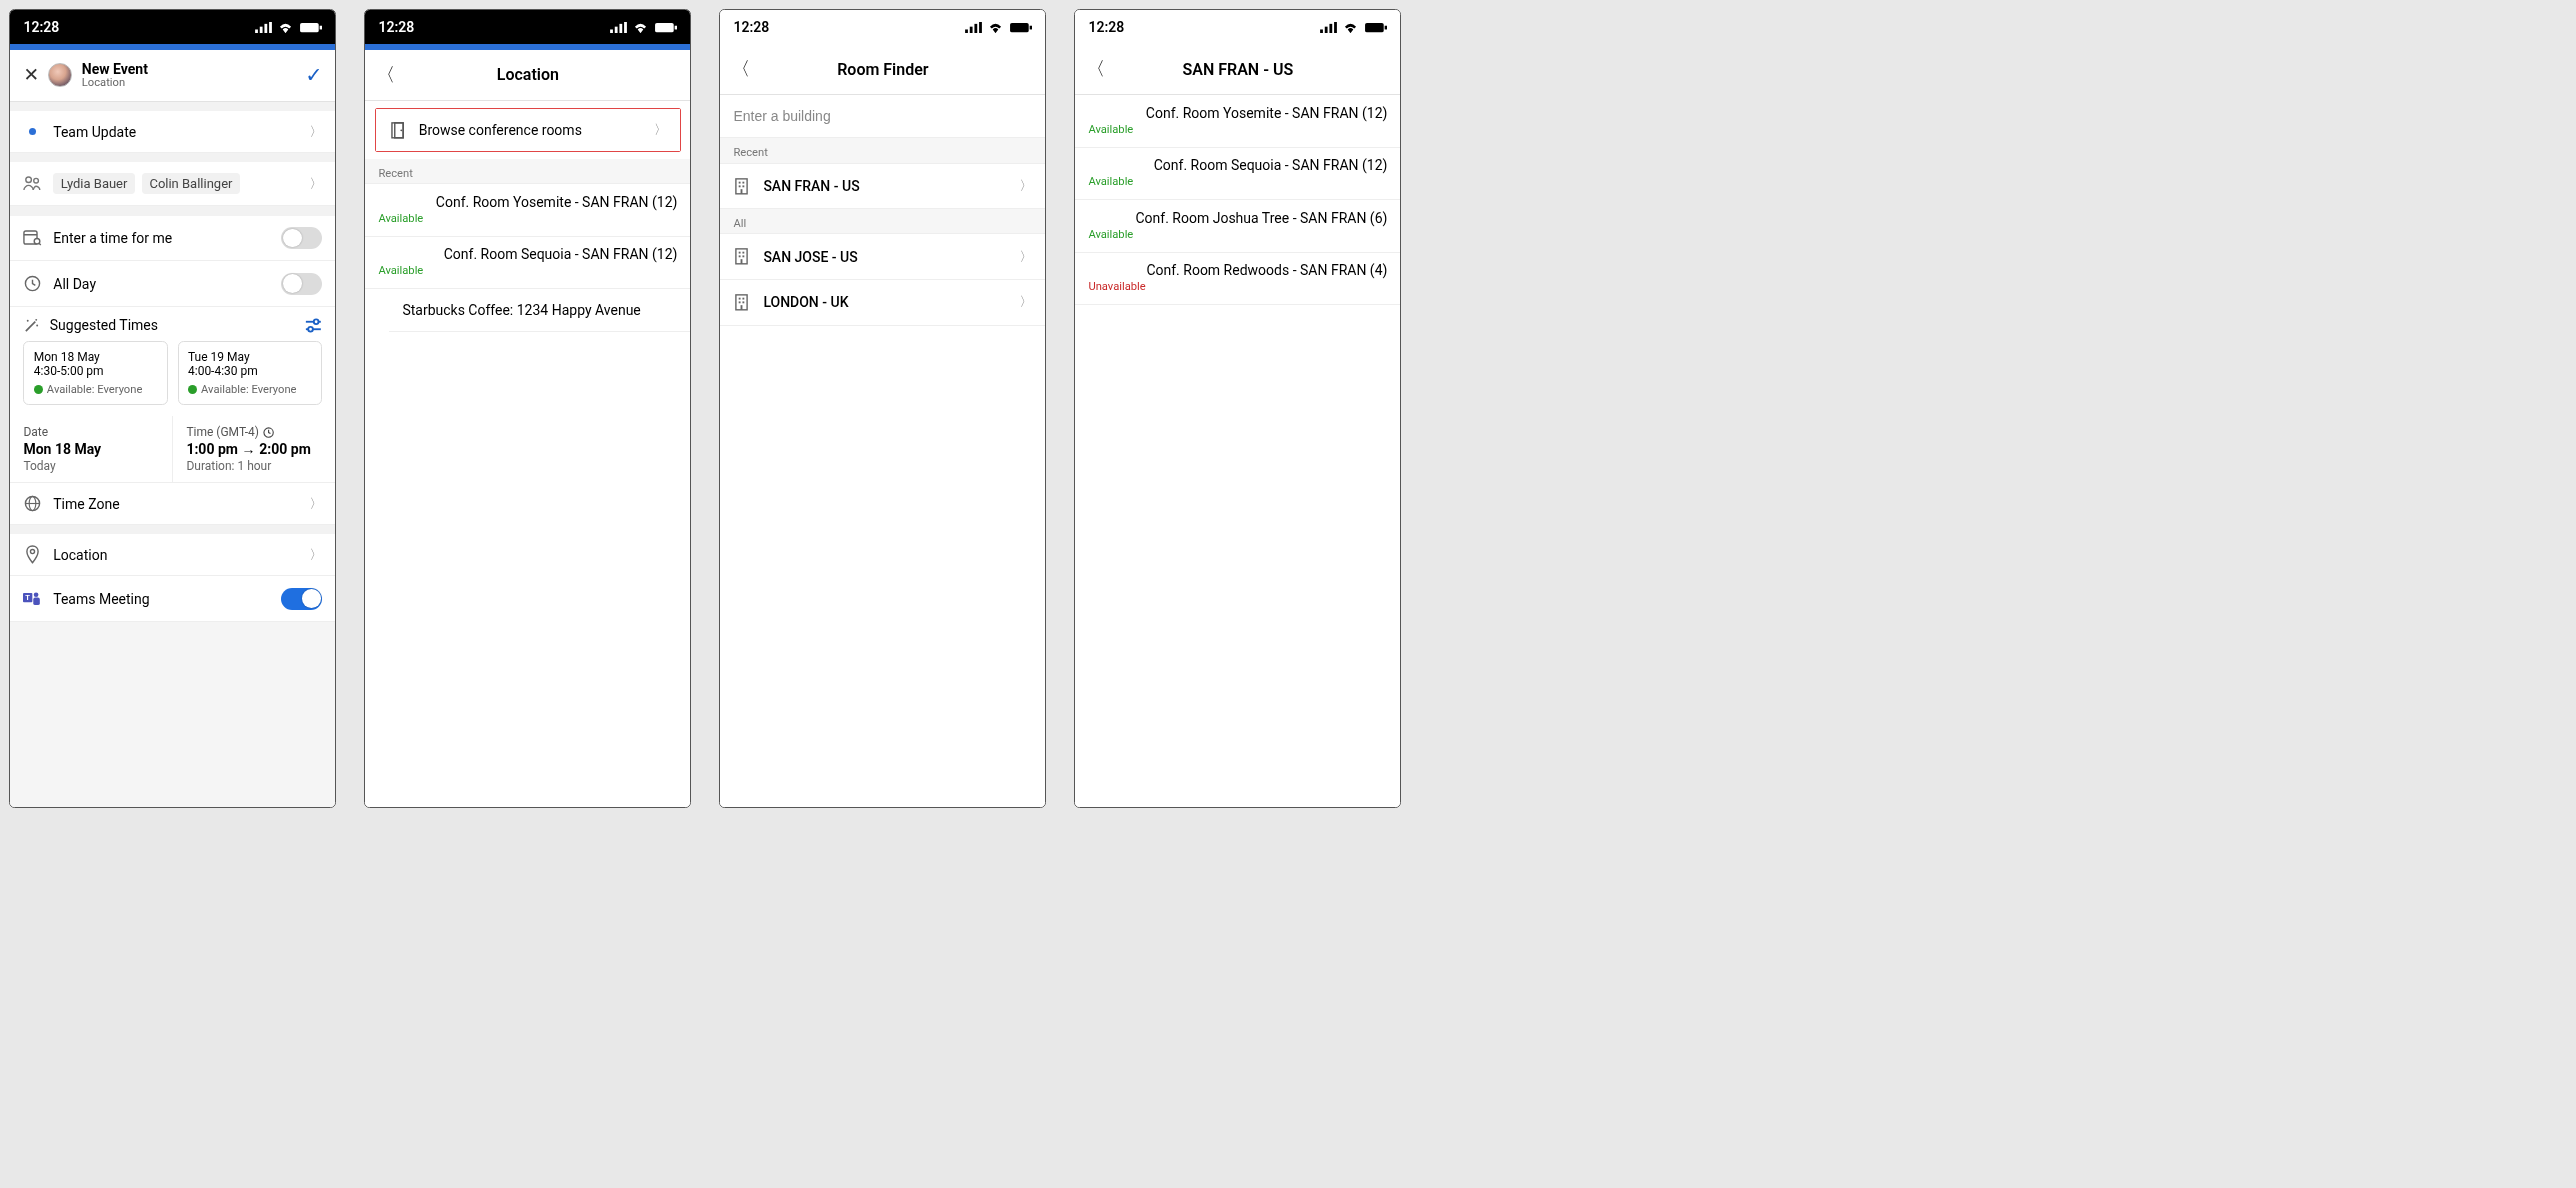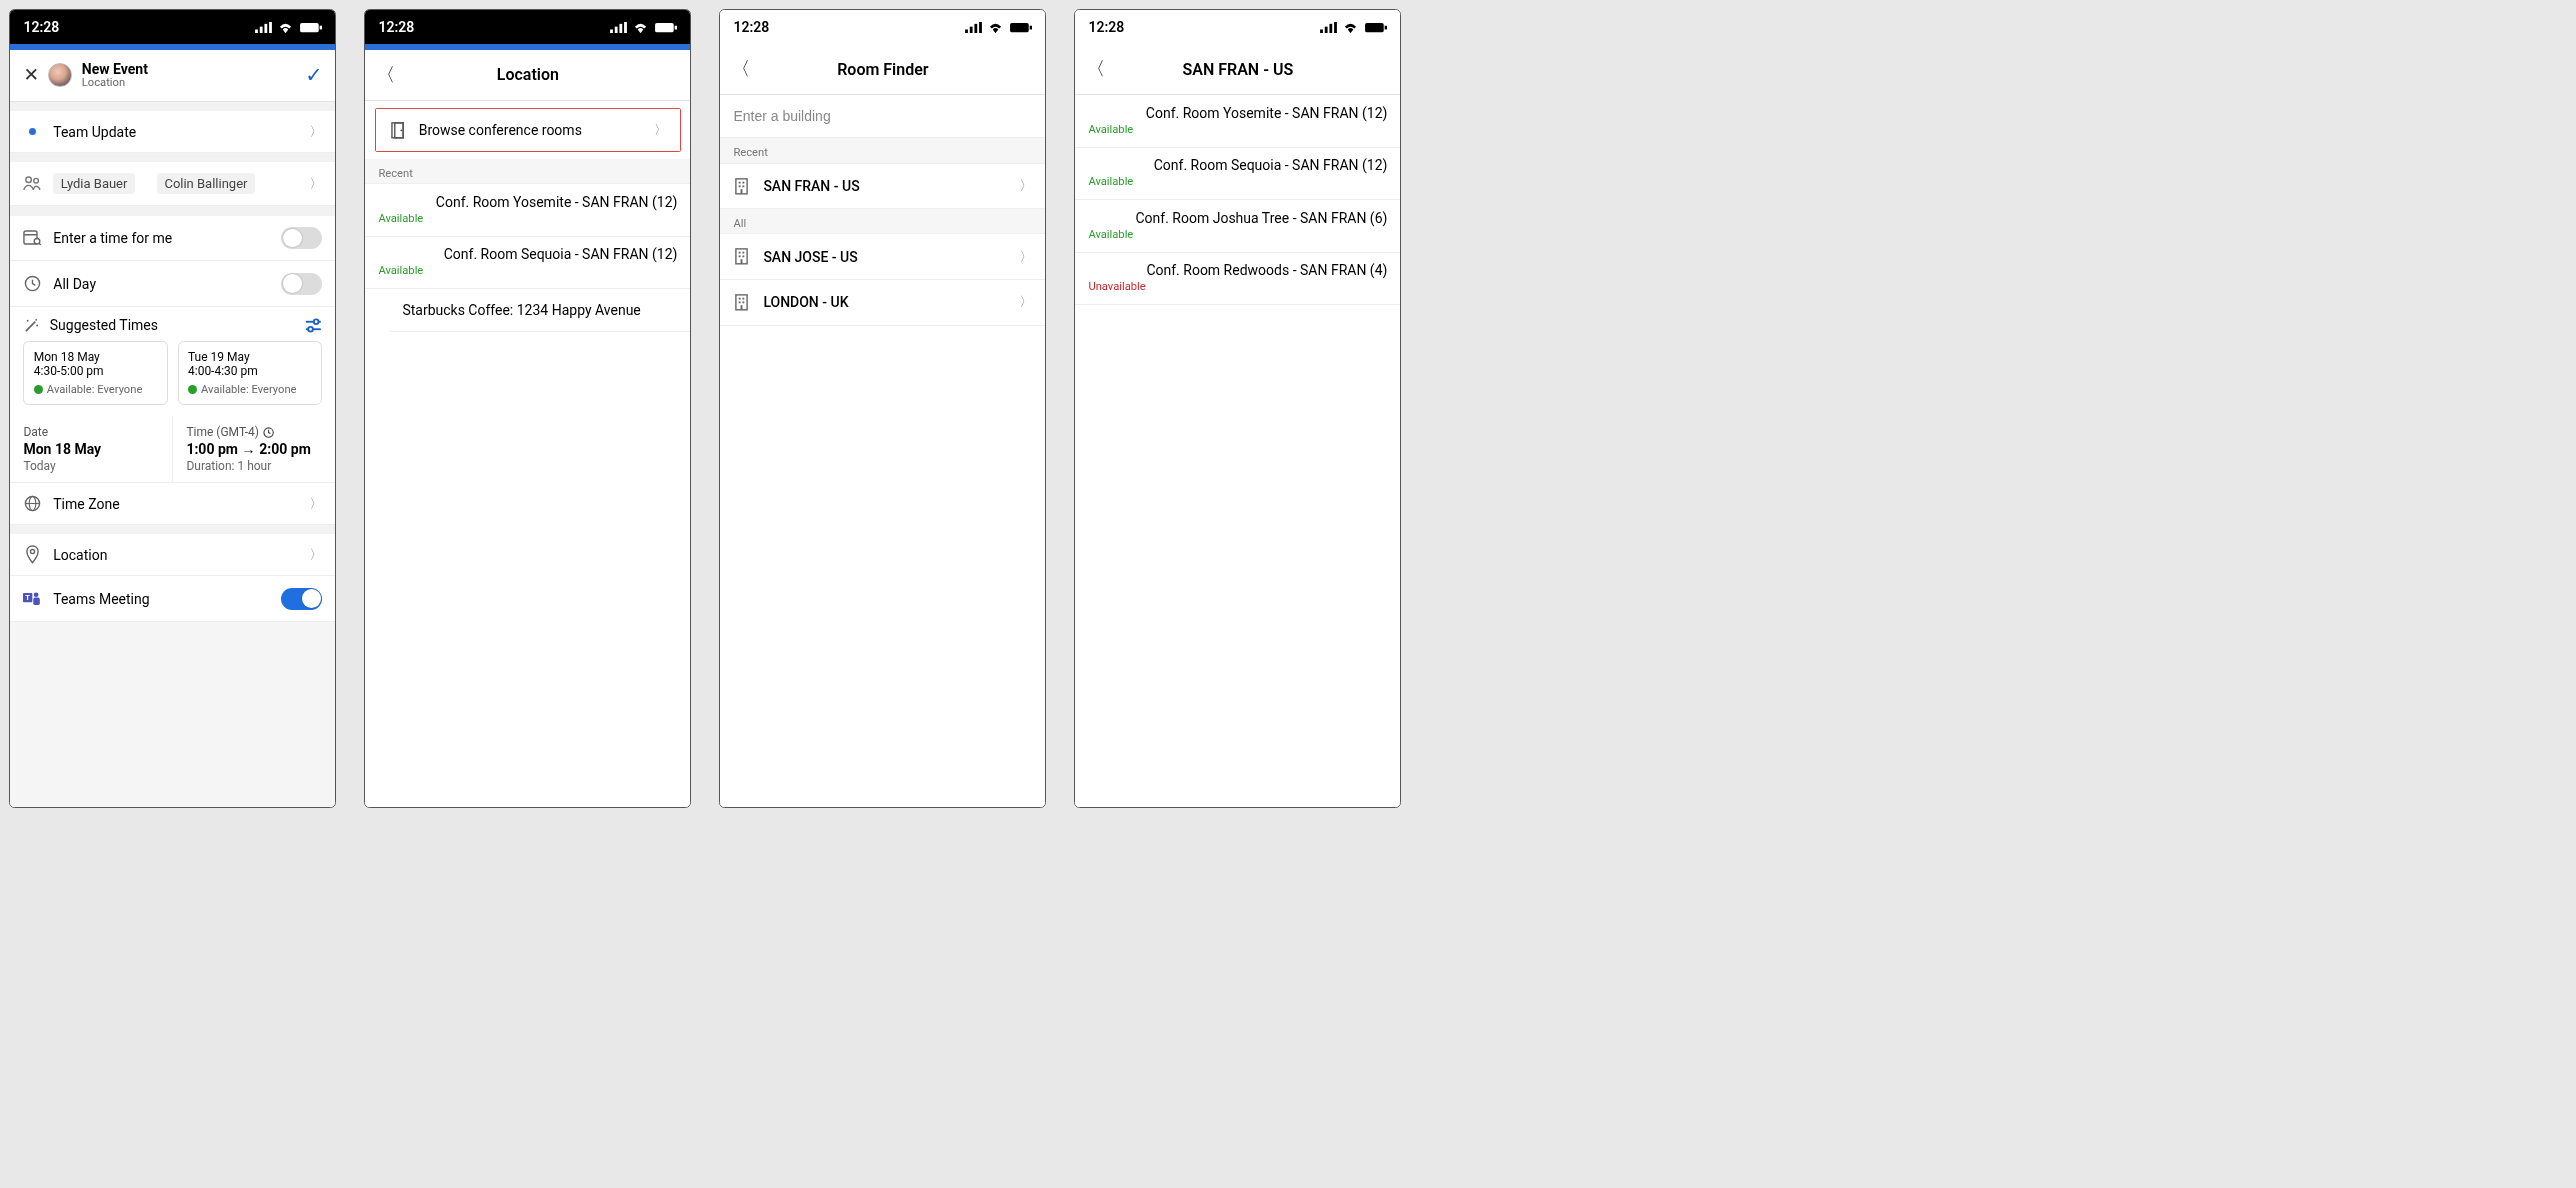--- a/index.html
+++ b/index.html
@@ -75,21 +75,21 @@
     display:flex;
     align-items:center;
     gap:11.2px;
     font-size:14px;
   }
   .row .icon { width:18.7px; display:flex; justify-content:center; color:#555; }
   .row .grow { flex:1; }
   .chev { color:#8a8a8a; font-size:13px; }
   .dot { width:7.5px; height:7.5px; background:#2b6fd6; border-radius:50%; margin:0 5.6px; }
 
-  .attendees { font-size:13px; color:#555; display:flex; gap:22px; flex-wrap:wrap; }
+  .attendees { font-size:13px; color:#555; display:flex; gap:7px; flex-wrap:wrap; }
   .chip { background:#f1f1f1; color:#444; padding:2.8px 7.5px; border-radius:3.7px; }
 
   .toggle { width:41px; height:22.5px; border-radius:11.2px; background:#dcdcdc; position:relative; }
   .toggle::after { content:""; position:absolute; top:1.9px; left:1.9px; width:18.7px; height:18.7px; border-radius:50%; background:#fff; box-shadow:0 0 1.9px rgba(0,0,0,.3);}
   .toggle.on { background:#1f6fe0; }
   .toggle.on::after { left:auto; right:1.9px; }
 
   .suggest-row { background:#fff; padding:9.4px 13px 11.2px; }
   .suggest-head { display:flex; align-items:center; justify-content:space-between; margin-bottom:7.5px; }
   .suggest-head .left { display:flex; align-items:center; gap:9.4px; font-size:14px; }

